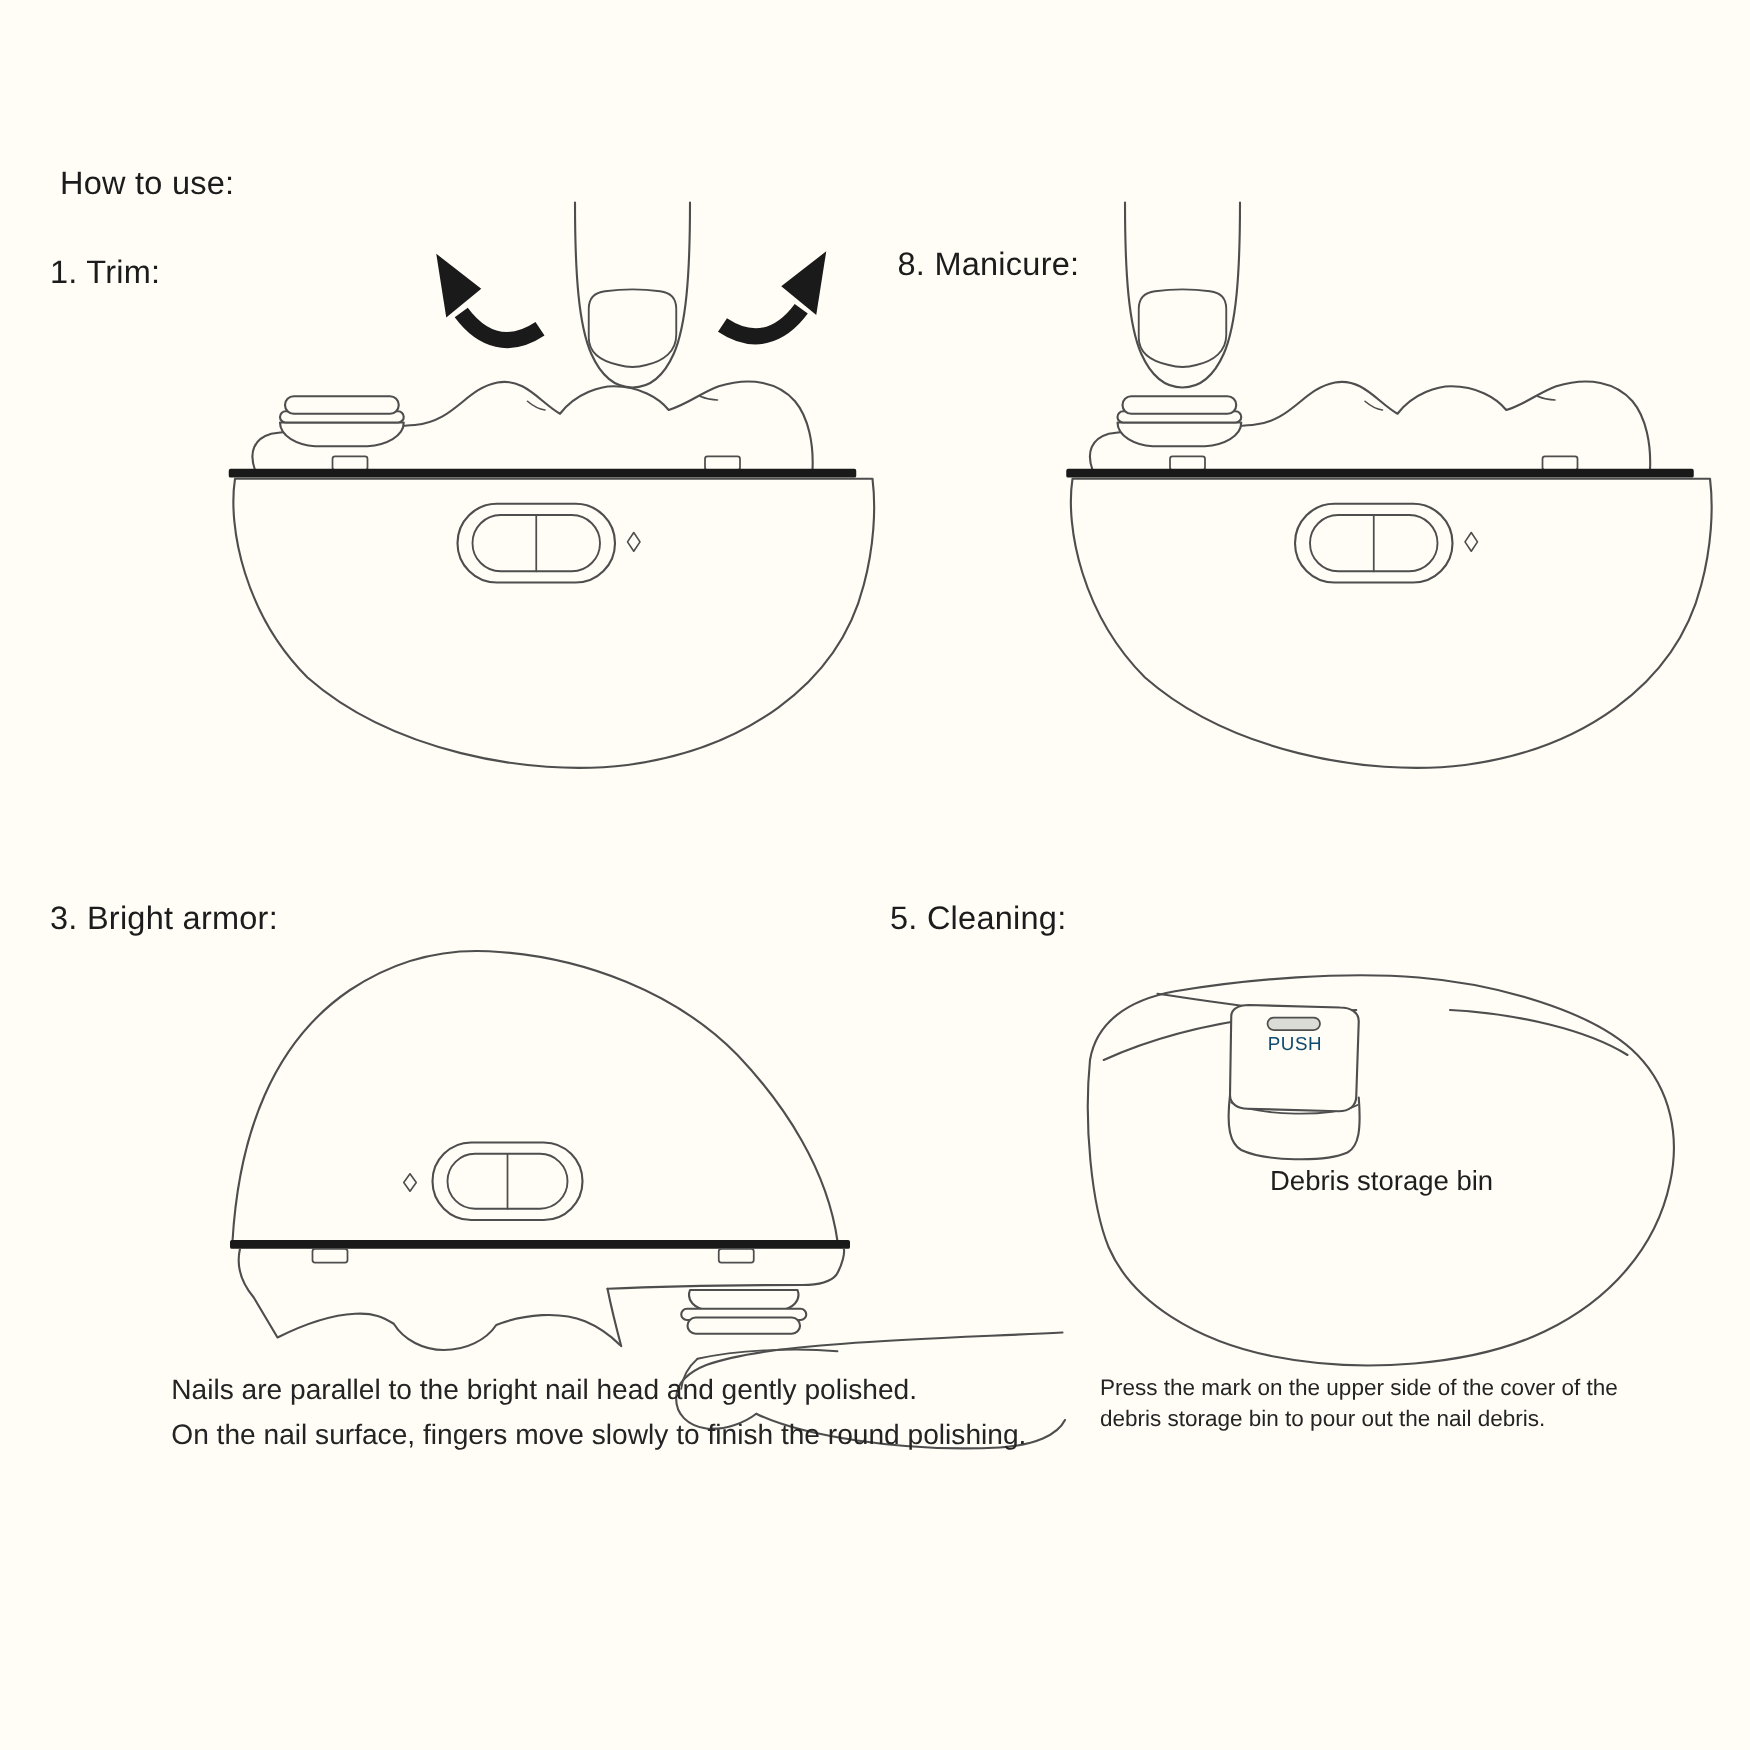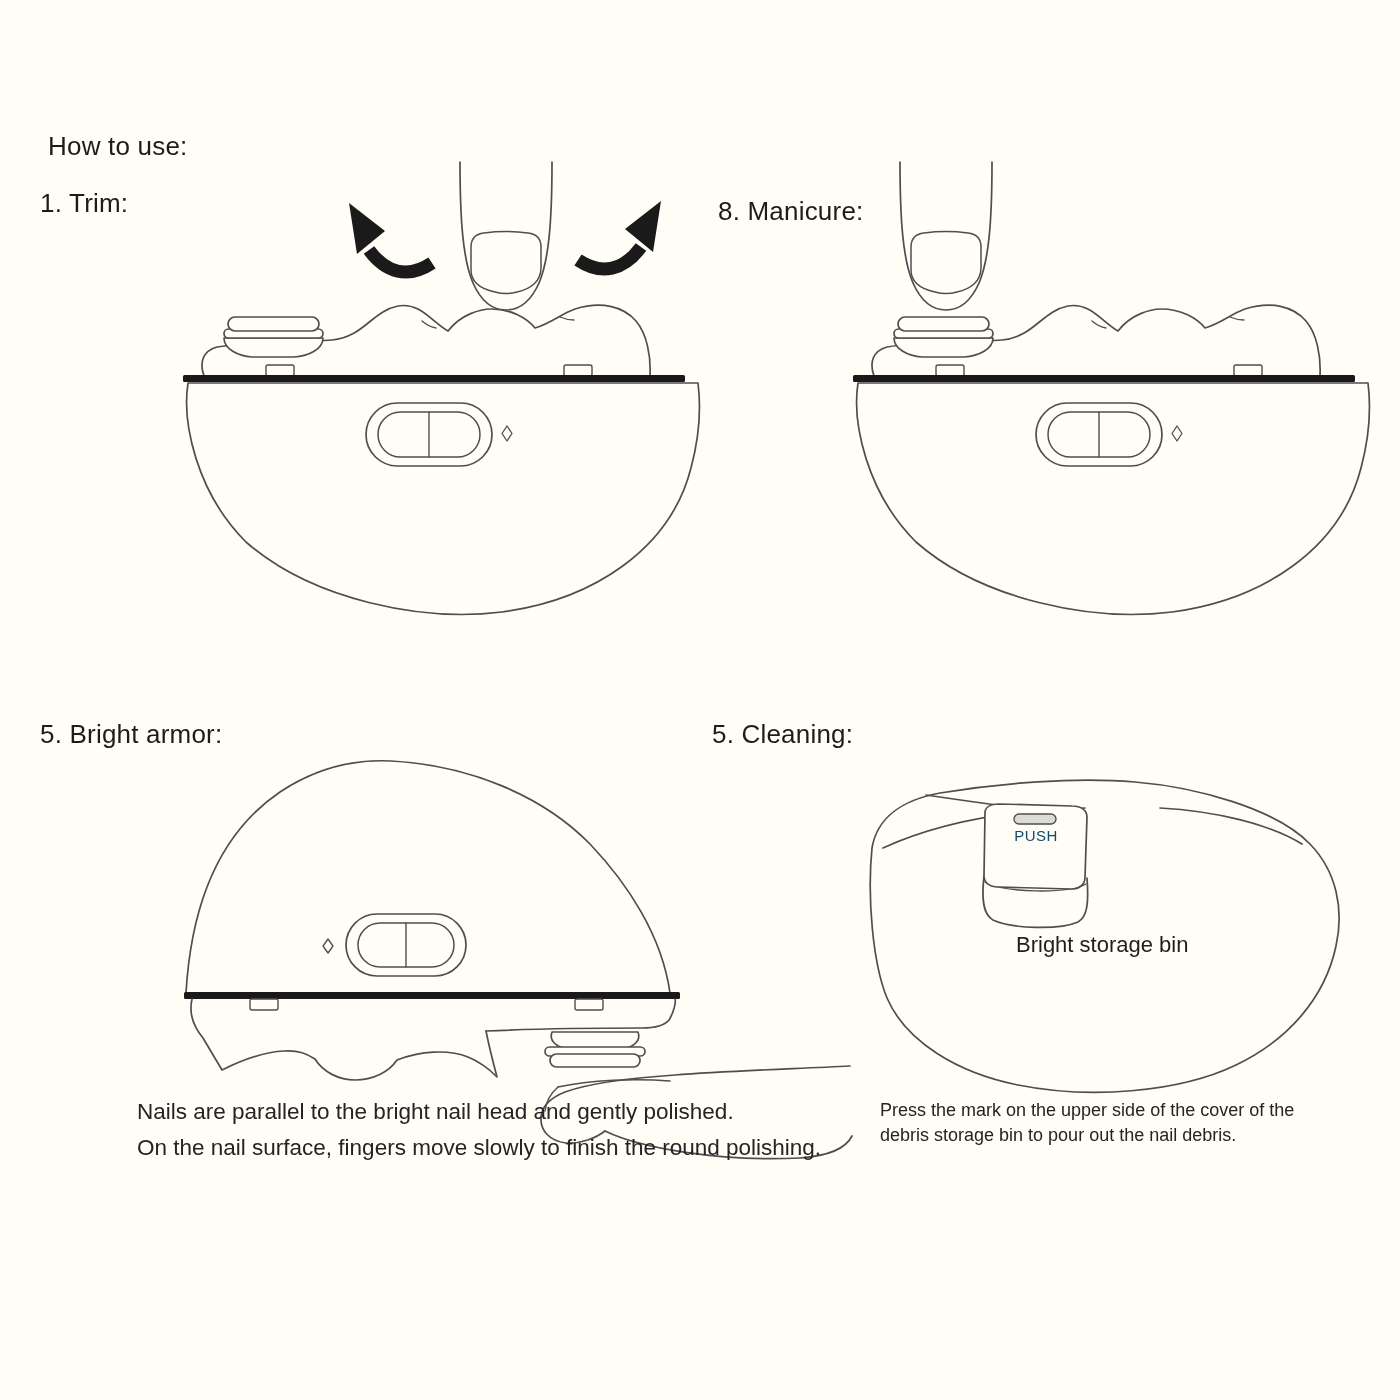--- a/index.html
+++ b/index.html
@@ -12,21 +12,21 @@
     overflow:hidden;
   }
   .canvas{position:absolute;left:0;top:0;width:1400px;height:1400px;}
   .title{
     position:absolute;left:48px;top:131px;
     font-size:26px;color:#1c1c1c;letter-spacing:.2px;
   }
   .heading{
     position:absolute;font-size:26px;color:#1c1c1c;letter-spacing:.2px;z-index:3;
   }
-  .h-trim{left:40px;top:188px;}
+  .h-trim{left:40px;top:202px;}
   .h-manicure{left:718px;top:196px;}
   .h-bright{left:40px;top:719px;}
   .h-clean{left:712px;top:719px;}
   .caption{
     position:absolute;font-size:17.5px;line-height:1.26;color:#242424;
     white-space:pre-line;z-index:2;
   }
   .cap-trim{left:190px;top:629px;width:515px;}
   .cap-manicure{left:868px;top:638px;width:495px;}
   .cap-bright{left:113px;top:1094px;width:790px;font-size:22.5px;line-height:1.62;margin-left:24px;}
@@ -48,21 +48,21 @@
 </style>
 </head>
 <body>
 
 <div class="canvas">
 
   <div class="title">How to use:</div>
 
   <div class="heading h-trim">1. Trim:</div>
   <div class="heading h-manicure">8. Manicure:</div>
-  <div class="heading h-bright">5. Bright armor:</div>
+  <div class="heading h-bright">3. Bright armor:</div>
   <div class="heading h-clean">5. Cleaning:</div>
 
   <svg class="diagram svg1" width="560" height="470" viewBox="0 0 560 470" fill="none" stroke="#4e4e4e" stroke-width="1.7" stroke-linecap="round" stroke-linejoin="round">
     <defs>
       <g id="device-side">
 
         <path d="M 18,223 C 12,262 26,332 76,382 C 142,440 252,462 332,452 C 422,440 500,390 521,308 C 529,278 531,247 528,223 Z"></path>
 
         <path d="M 34,216 C 29,202 33,191 47,187 C 82,181 125,183 162,180 C 194,177 202,151 228,146 C 250,142 262,162 278,171 C 291,154 311,149 321,149 C 341,149 357,158 365,168 C 381,163 391,154 405,149 C 431,141 453,146 466,161 C 477,174 481,196 480,216"></path>
         <path d="M 252,161 q 7,6 14,7 M 390,157 q 7,3 14,3" stroke-width="1.3"></path>
@@ -153,19 +153,19 @@
     <path d="M 134,118 C 131,144 134,157 143,162 C 162,171 210,172 228,164 C 237,159 239,146 237,120" fill="#fffdf6"></path>
     <path d="M 135,124 C 155,135 218,136 236,126" stroke-width="1.4"></path>
 
     <g>
       <path d="M 135,55 C 135,49 141,46 149,46 L 222,48 C 231,48 237,52 237,59 L 235,119 C 235,127 229,131 221,131 L 148,129 C 140,129 134,125 134,118 Z" fill="#fffdf6"></path>
       <rect x="164" y="56" width="42" height="10" rx="5" fill="#dcdcd6" stroke-width="1.4"></rect>
     </g>
   </svg>
 
   <div class="push-label">PUSH</div>
-  <div class="debris-label">Bright storage bin</div>
+  <div class="debris-label">Debris storage bin</div>
 
   <div class="caption cap-bright">Nails are parallel to the bright nail head and gently polished.
 On the nail surface, fingers move slowly to finish the round polishing.</div>
   <div class="caption cap-clean">Press the mark on the upper side of the cover of the debris storage bin to pour out the nail debris.</div>
 
 </div>
 
 </body></html>

